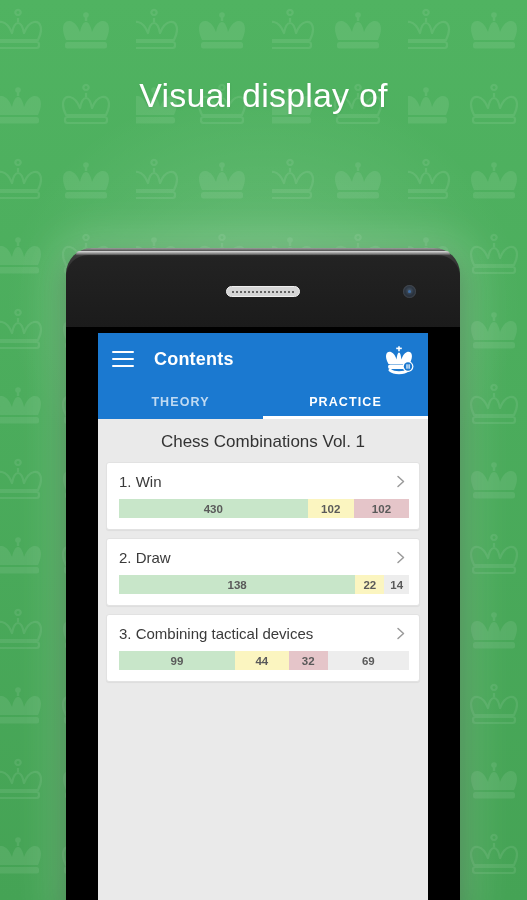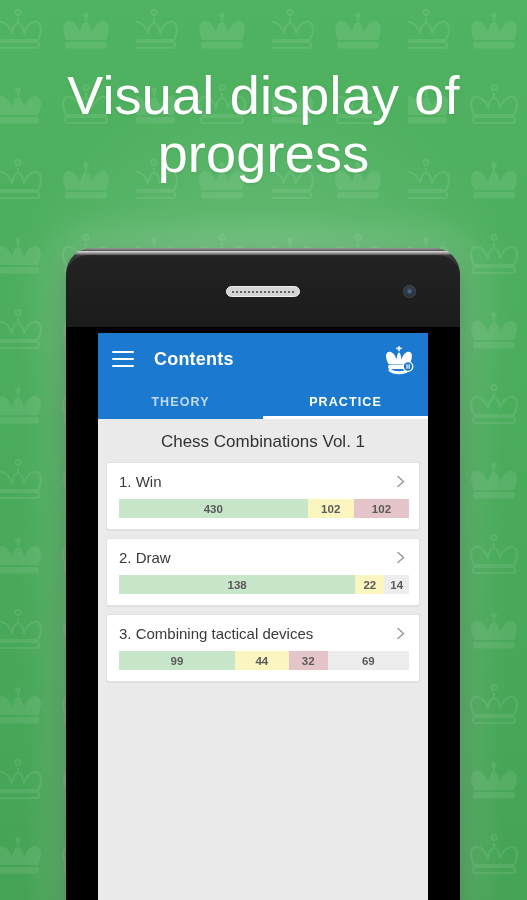--- a/index.html
+++ b/index.html
@@ -20,21 +20,21 @@
   #crown-pattern {
     position:absolute; inset:0;
     opacity:0.5;
   }
 
   
   #headline {
     position:absolute; top:66px; left:0; right:0;
     text-align:center;
     color:#ffffff;
-    font-size:54px;
+    font-size:34px;
     line-height:58px;
     font-weight:400;
     letter-spacing:0.2px;
     text-shadow:0 1px 3px rgba(0,0,0,0.08);
   }
 
   
   #phone {
     position:absolute;
     left:66px; top:248px;
@@ -195,21 +195,20 @@
           <use href="#crown-outline" x="86" y="105"></use>
         </g>
       </pattern>
     </defs>
     <rect width="527" height="900" fill="url(#crowns)"></rect>
   </svg>
 </div>
 
 <div id="headline">
   <div>Visual display of</div>
-  <div>progress</div>
 </div>
 
 <div id="phone">
   <div id="phone-bezel-top"></div>
   <div id="phone-top-chrome"></div>
 
   <div id="speaker-grille">
     <i></i>
       <i></i>
       <i></i>

